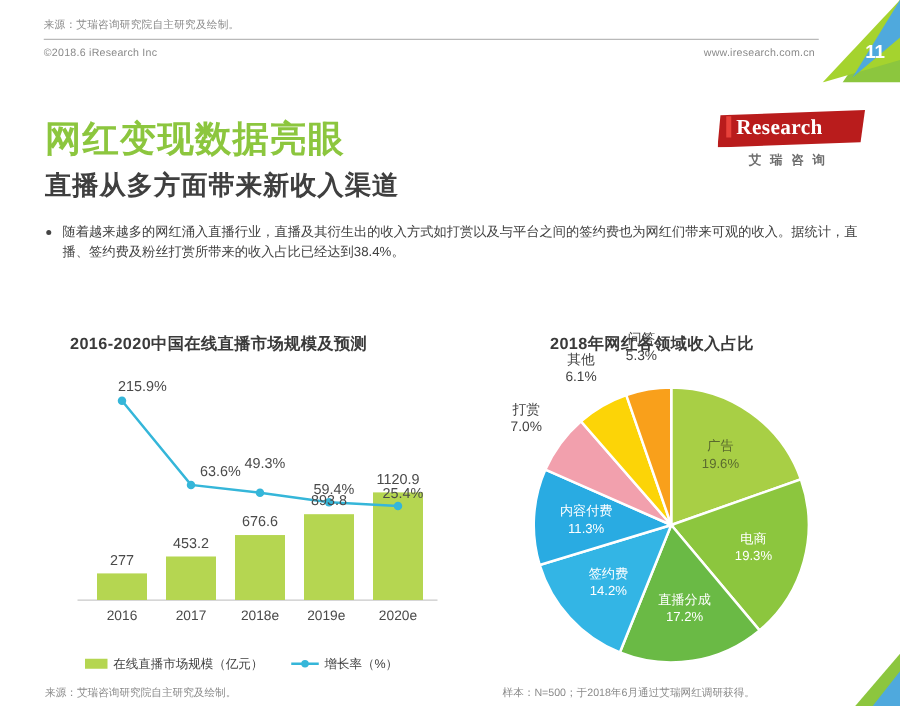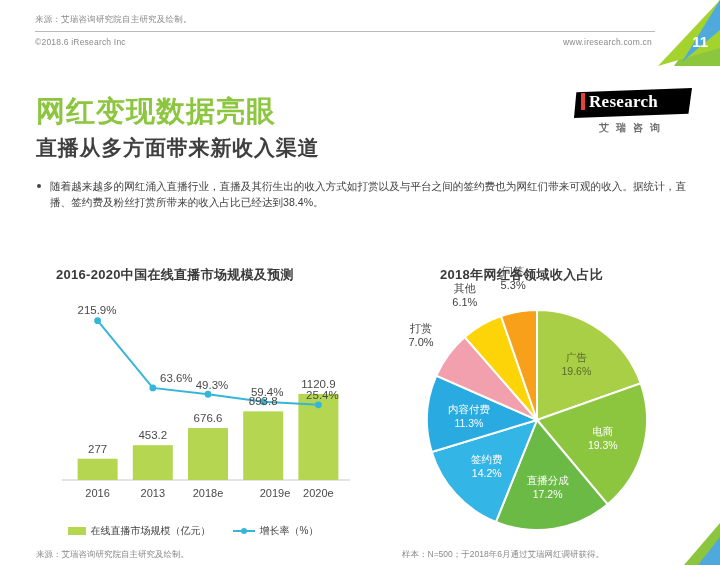--- a/index.html
+++ b/index.html
@@ -43,21 +43,21 @@
   }
   .title-sub{
     position:absolute;left:36px;top:134px;
     font-size:21px;font-weight:600;color:#3f3f3f;letter-spacing:.8px;
   }
 
   
   .logo{position:absolute;right:28px;top:88px;width:118px;}
   .logo-mark{
     position:relative;width:118px;height:30px;
-    background:#000000;
+    background:#b91c1c;
     clip-path:polygon(2% 14%, 100% 0%, 97% 86%, 0% 100%);
     overflow:hidden;
   }
   .logo-i{
     position:absolute;left:7px;top:5px;width:4px;height:17px;background:#e8413a;
   }
   .logo-idot{
     position:absolute;left:7px;top:0px;width:4px;height:4px;border-radius:50%;background:#e8413a;
   }
   .logo-word{
@@ -187,30 +187,30 @@
         <circle cx="69.6" cy="24.644166666666663" r="3.4" fill="#35b6d9"></circle>
         <circle cx="124.80000000000001" cy="91.91" r="3.4" fill="#35b6d9"></circle>
         <circle cx="180" cy="98.22583333333333" r="3.4" fill="#35b6d9"></circle>
         <circle cx="235.20000000000002" cy="105.8225" r="3.4" fill="#35b6d9"></circle>
         <circle cx="290.40000000000003" cy="108.78166666666667" r="3.4" fill="#35b6d9"></circle>
       </svg>
     <div id="bcLabels">
         <div class="bc-label bc-val" style="left: 69.6px; top: 146.726px;">277</div>
         <div class="bc-label bc-xtick" style="left: 69.6px; top: 191px;">2016</div>
         <div class="bc-label bc-val" style="left: 124.8px; top: 133.194px;">453.2</div>
-        <div class="bc-label bc-xtick" style="left: 124.8px; top: 191px;">2013</div>
+        <div class="bc-label bc-xtick" style="left: 124.8px; top: 191px;">2017</div>
         <div class="bc-label bc-val" style="left: 180px; top: 116.037px;">676.6</div>
         <div class="bc-label bc-xtick" style="left: 180px; top: 191px;">2018e</div>
         <div class="bc-label bc-val" style="left: 235.2px; top: 99.3562px;">893.8</div>
-        <div class="bc-label bc-xtick" style="left: 247px; top: 191px;">2019e</div>
+        <div class="bc-label bc-xtick" style="left: 233px; top: 191px;">2019e</div>
         <div class="bc-label bc-val" style="left: 290.4px; top: 81.9149px;">1120.9</div>
         <div class="bc-label bc-xtick" style="left: 290.4px; top: 191px;">2020e</div>
-        <div class="bc-label bc-pct" style="left: 69px; top: 7.64417px;">215.9%</div>
+        <div class="bc-label bc-pct" style="left: 86px; top: 7.64417px;">215.9%</div>
         <div class="bc-label bc-pct" style="left: 134.8px; top: 75.91px; padding-left: 27px;">63.6%</div>
-        <div class="bc-label bc-pct" style="left: 184px; top: 83px;">49.3%</div>
+        <div class="bc-label bc-pct" style="left: 184px; top: 69px;">49.3%</div>
         <div class="bc-label bc-pct" style="left: 239.2px; top: 89.8225px;">59.4%</div>
         <div class="bc-label bc-pct" style="left: 294.4px; top: 92.7817px;">25.4%</div>
       </div>
     <div class="bc-legend">
       <span class="lg-item">
         <i class="lg-swatch"></i>
         <span>在线直播市场规模（亿元）</span>
       </span>
       <span class="lg-item">
         <i class="lg-line"></i>

